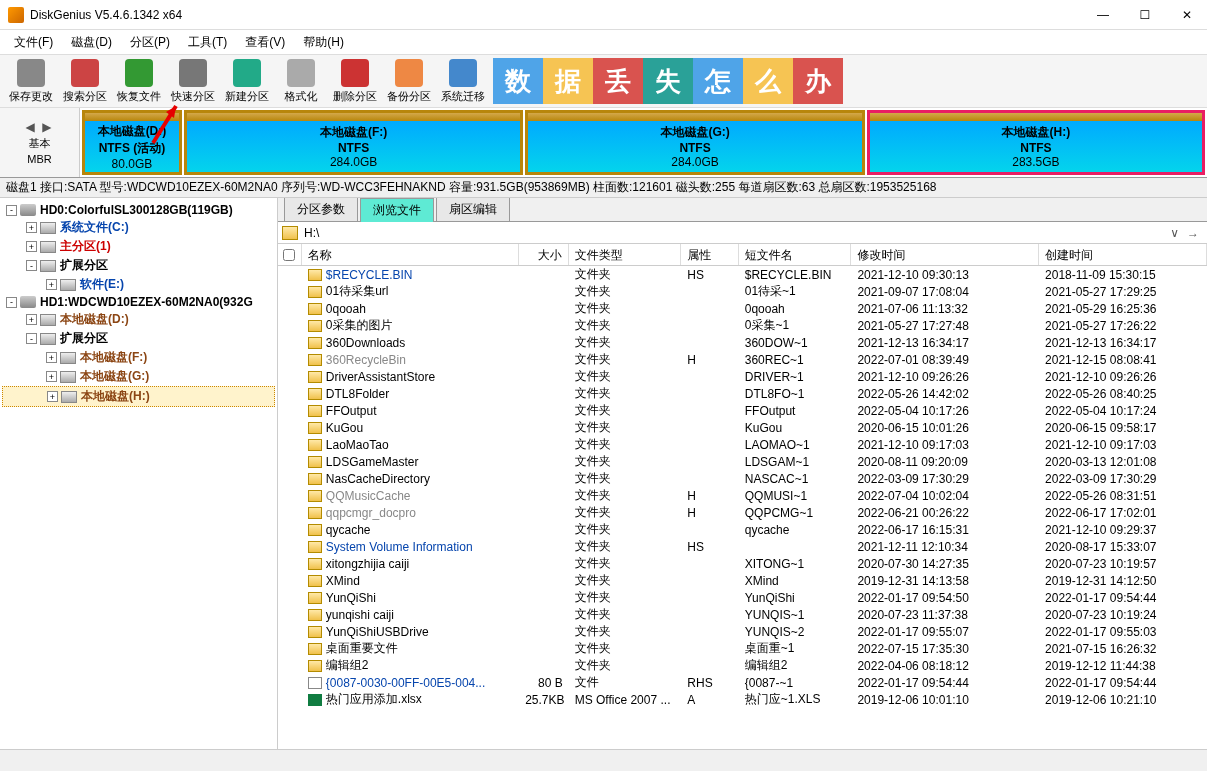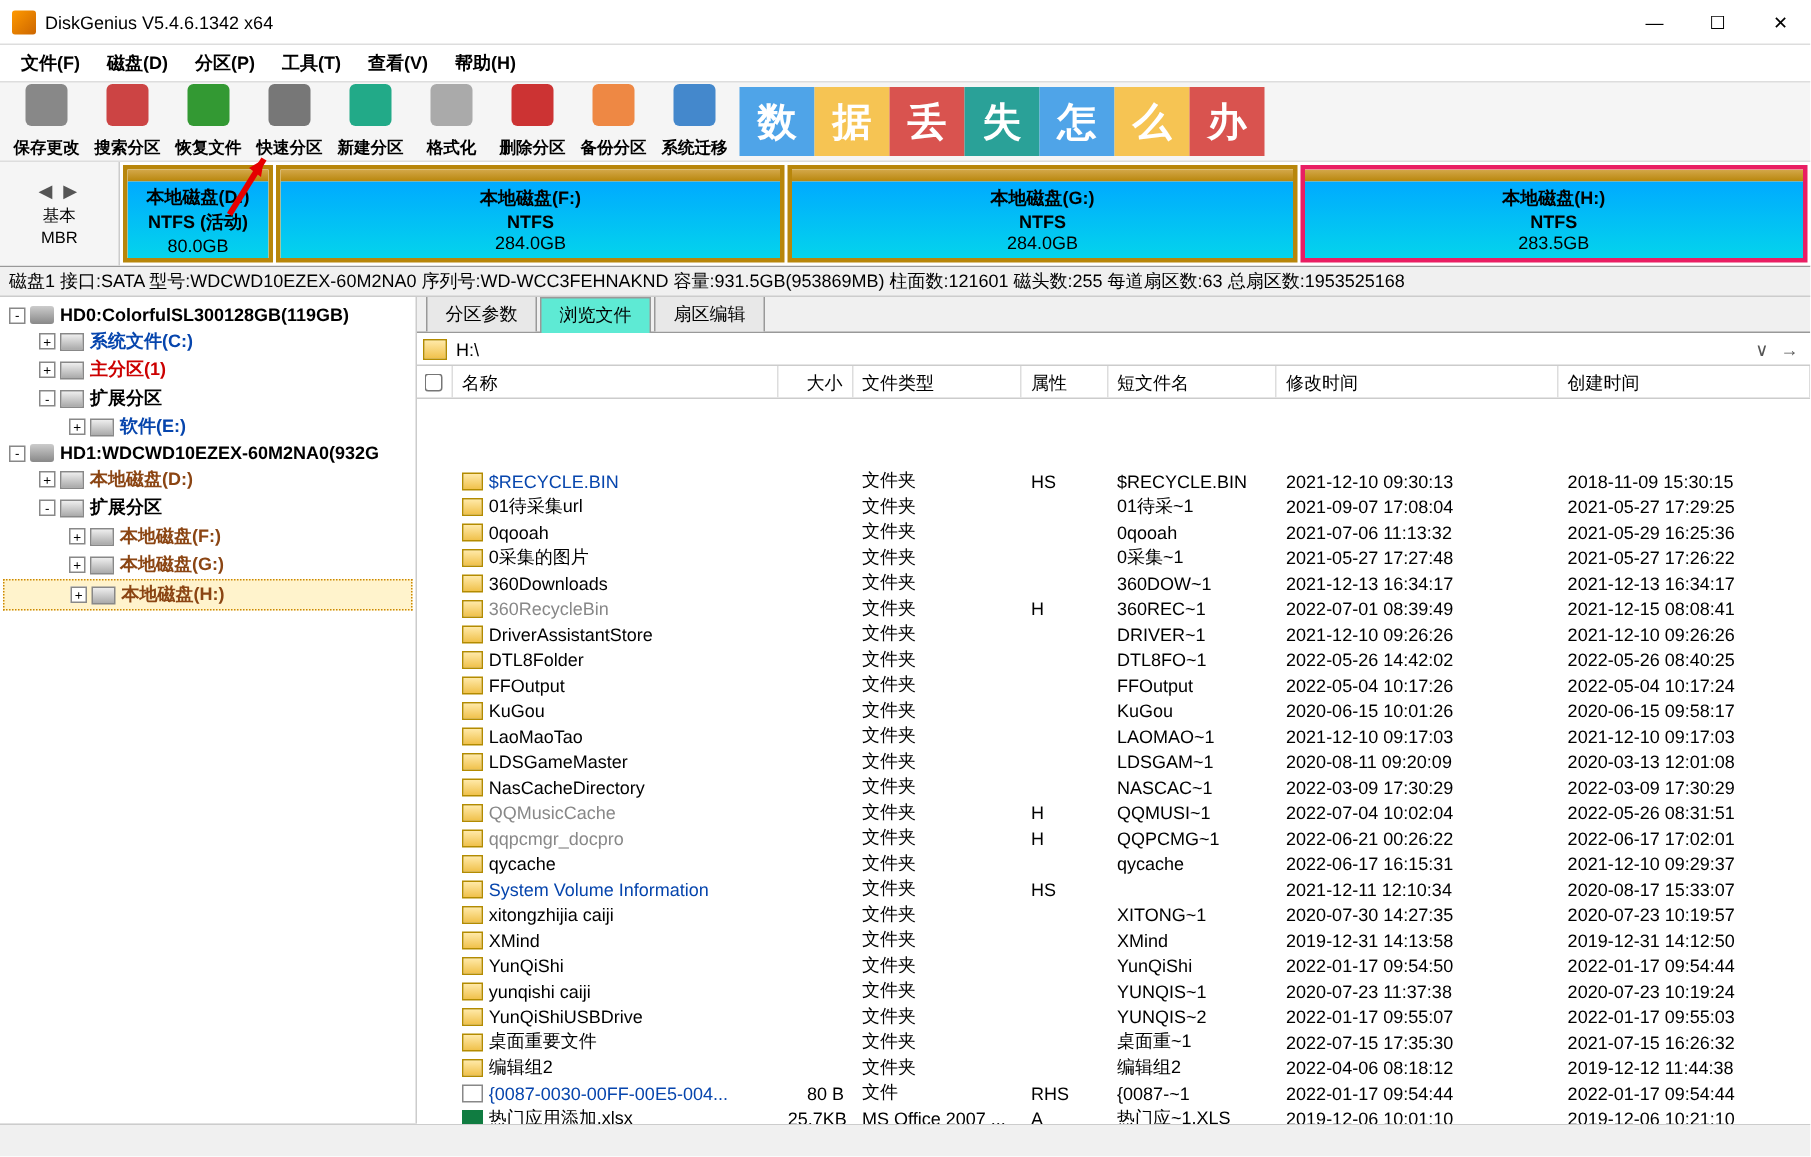--- a/index.html
+++ b/index.html
@@ -4,25 +4,25 @@
 <style>
 * { margin: 0; padding: 0; box-sizing: border-box; font-family: "Microsoft YaHei", sans-serif; font-size: 12px; }
 body { background: #fff; width: 1207px; height: 771px; overflow: hidden; display: flex; flex-direction: column; }
 
 .titlebar { height: 30px; display: flex; align-items: center; padding: 0 8px; border-bottom: 1px solid #ddd; }
 .titlebar .logo { width: 16px; height: 16px; background: linear-gradient(135deg, #f90, #c60); border-radius: 2px; margin-right: 6px; }
 .titlebar .title { flex: 1; font-size: 12px; }
 .titlebar .winbtns { display: flex; gap: 18px; }
 .titlebar .winbtns span { cursor: pointer; width: 24px; text-align: center; }
 
-.menubar { height: 24px; display: flex; align-items: center; padding: 0 6px; gap: 2px; font-weight: bold; }
+.menubar { height: 24px; display: flex; align-items: center; padding: 0 6px; gap: 2px; }
 .menubar span { padding: 3px 8px; cursor: pointer; }
 
 .toolbar { height: 54px; display: flex; align-items: center; padding: 0 4px; border-top: 1px solid #ddd; border-bottom: 1px solid #ddd; background: #f5f5f5; position: relative; }
-.toolbar .tbtn { width: 54px; height: 50px; display: flex; flex-direction: column; align-items: center; justify-content: space-between; cursor: pointer; font-weight: bold; }
+.toolbar .tbtn { width: 54px; height: 50px; display: flex; flex-direction: column; align-items: center; justify-content: center; cursor: pointer; }
 .toolbar .tbtn .ticon { width: 28px; height: 28px; border-radius: 4px; margin-bottom: 2px; }
 .toolbar .tbtn .tlbl { font-size: 11px; white-space: nowrap; }
 .toolbar .banner { position: absolute; left: 493px; top: 3px; height: 46px; display: flex; }
 .banner .bx { width: 50px; height: 46px; display: flex; align-items: center; justify-content: center; color: #fff; font-size: 26px; font-weight: bold; }
 .red-arrow { position: absolute; left: 148px; top: 98px; z-index: 100; pointer-events: none; }
 
 .partbar { height: 70px; display: flex; border-bottom: 1px solid #999; }
 .partbar .mbr { width: 80px; display: flex; flex-direction: column; align-items: center; justify-content: center; border-right: 1px solid #ccc; background: #f5f5f5; }
 .partbar .mbr .arrows { font-size: 12px; color: #555; letter-spacing: 2px; }
 .partbar .mbr .mtxt { font-size: 11px; margin-top: 2px; }
@@ -55,21 +55,21 @@
 .pathbar { height: 22px; display: flex; align-items: center; padding: 0 4px; border-bottom: 1px solid #ccc; background: #fff; }
 .pathbar .fic { width: 16px; height: 14px; background: linear-gradient(#ffe9a8, #f0c14b); border: 1px solid #b38b00; margin-right: 6px; }
 .pathbar input { border: none; flex: 1; outline: none; font-size: 12px; }
 .pathbar .nav { padding: 0 4px; cursor: pointer; color: #555; }
 
 .filehead { height: 22px; display: flex; border-bottom: 1px solid #ccc; background: #fff; }
 .filehead .col { padding: 3px 6px; border-right: 1px solid #ddd; font-size: 12px; white-space: nowrap; overflow: hidden; }
 .filehead .cb { width: 24px; display: flex; align-items: center; justify-content: center; }
 .filehead .cb input { width: 12px; height: 12px; }
 
-.filelist { flex: 1; overflow: auto; background: #fff; margin-top: 46px; }
+.filelist { flex: 1; overflow: auto; background: #fff; }
 .filelist .row { height: 17px; display: flex; align-items: center; cursor: pointer; }
 .filelist .cell { padding: 0 6px; font-size: 12px; white-space: nowrap; overflow: hidden; }
 .filelist .fic { width: 14px; height: 12px; display: inline-block; margin-right: 4px; vertical-align: middle; }
 .filelist .folder-ico { background: linear-gradient(#ffe9a8, #f0c14b); border: 1px solid #b38b00; }
 .filelist .file-ico { background: #fff; border: 1px solid #888; }
 .filelist .xlsx-ico { background: #107c41; }
 .filelist .blue-txt { color: #0645ad; }
 .filelist .gray-txt { color: #888; }
 
 .statusbar { height: 22px; border-top: 1px solid #ccc; background: #f0f0f0; }

